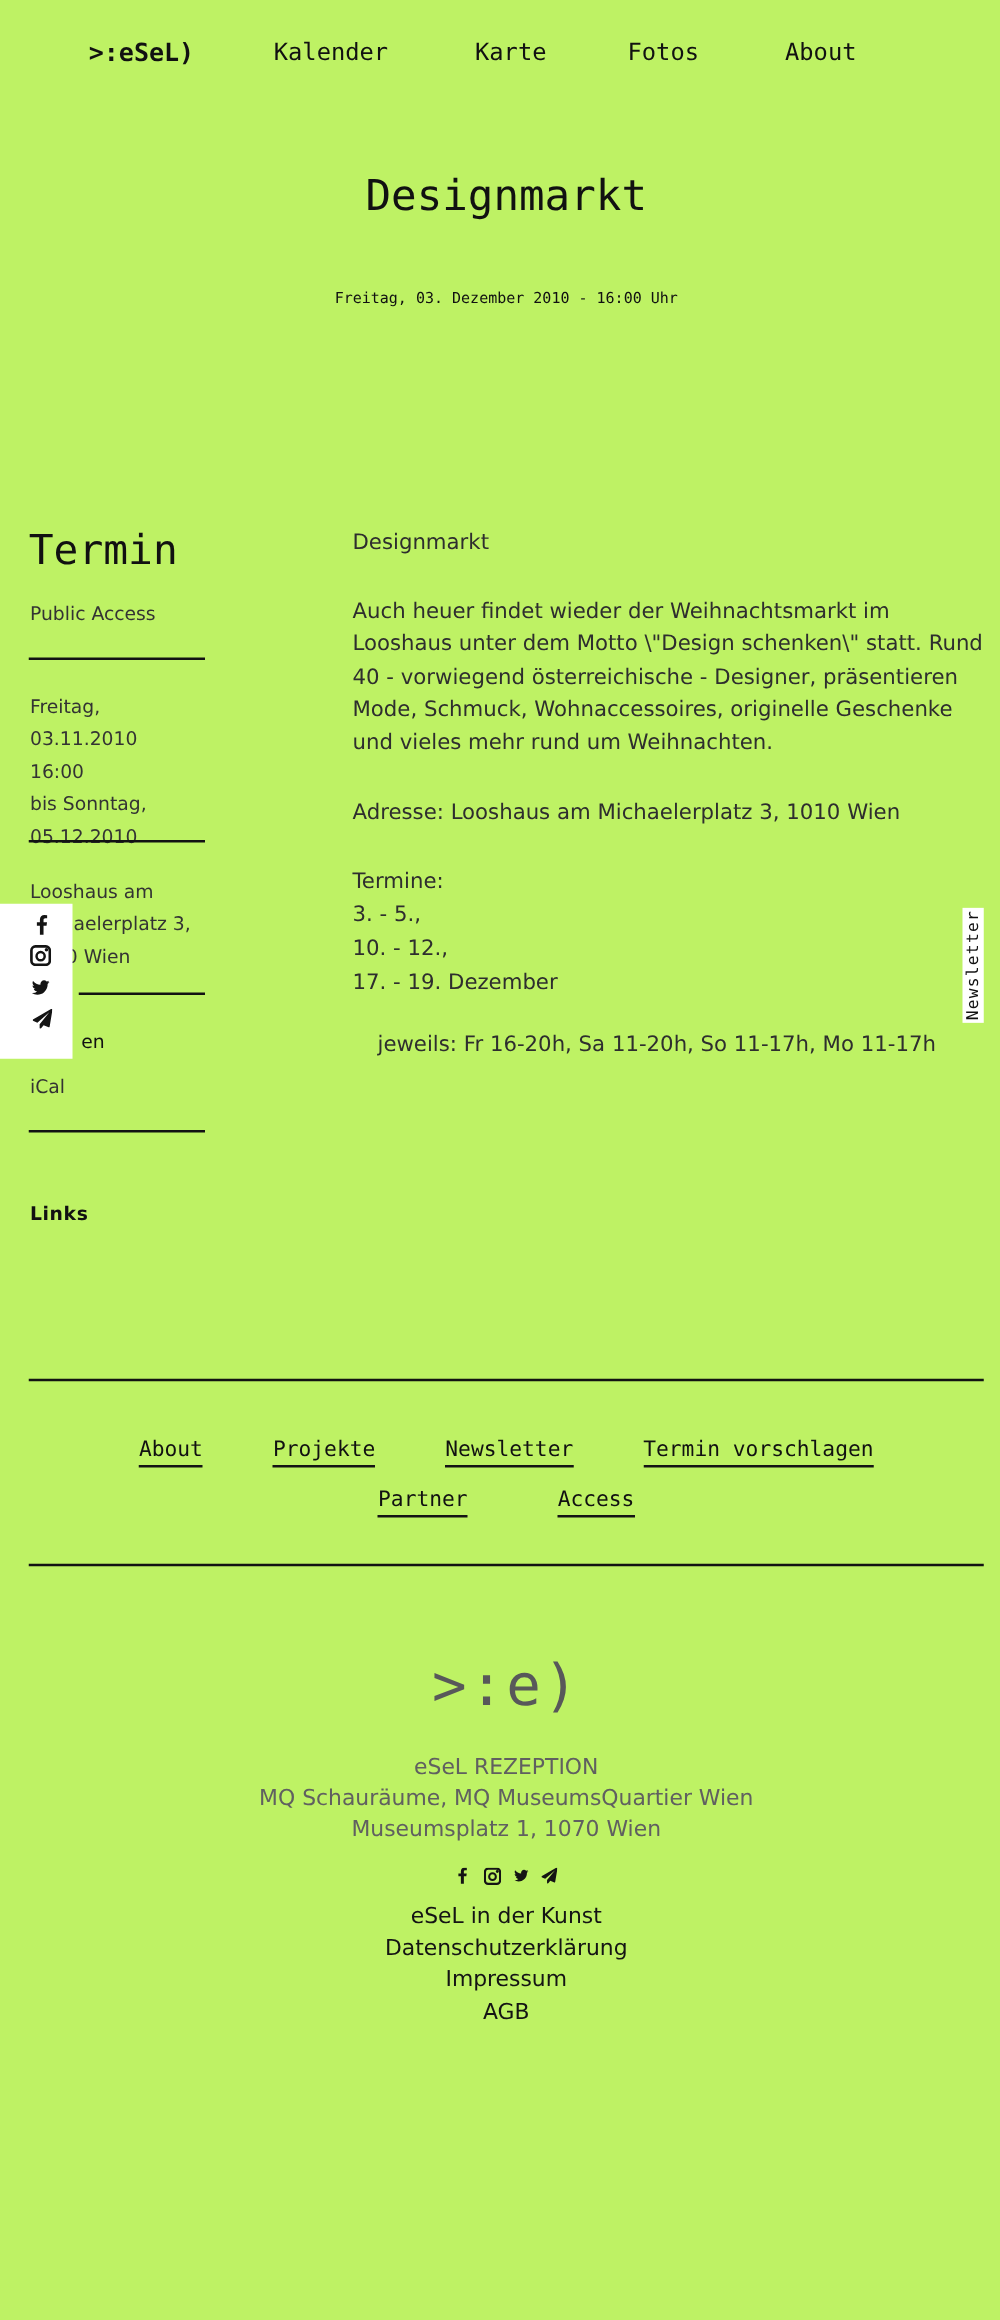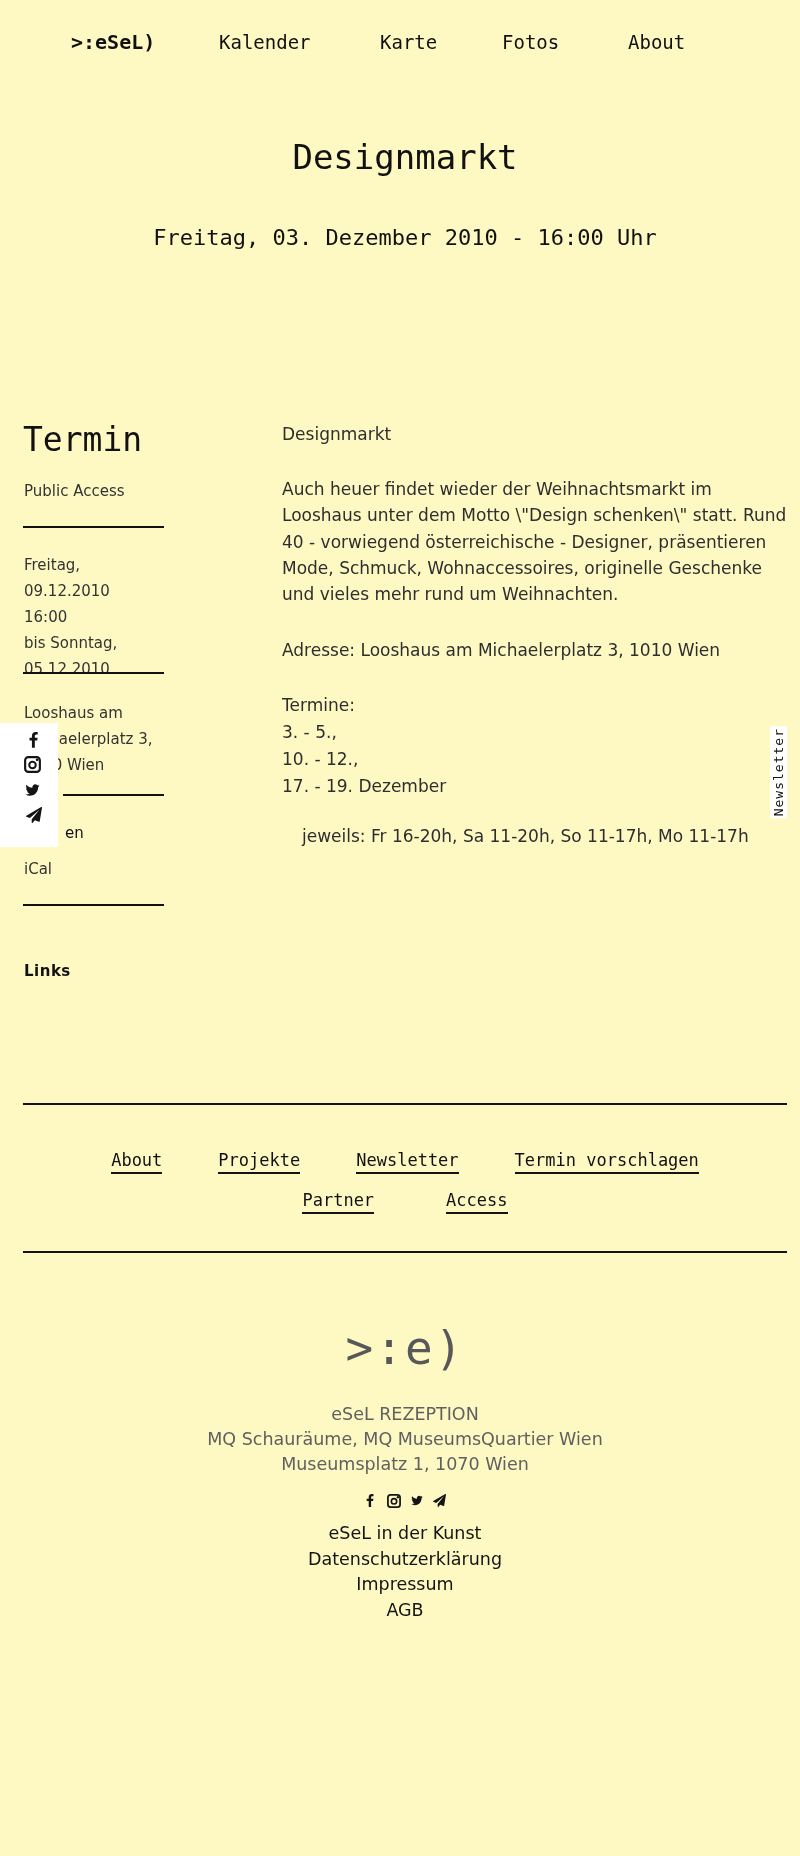--- a/index.html
+++ b/index.html
@@ -1,21 +1,21 @@
 <!DOCTYPE html>
 <html><head>
 <meta charset="utf-8">
 <style>
   * { margin: 0; padding: 0; box-sizing: border-box; }
   html, body { background: #ffffff; }
   #page {
     position: relative;
     width: 800px;
     height: 1856px;
-    background: #fef9c3;
+    background: #bef264;
     overflow: hidden;
     font-family: "DejaVu Sans", "Liberation Sans", sans-serif;
     color: #141414;
   }
   .mono { font-family: "DejaVu Sans Mono", "Liberation Mono", monospace; }
 
   
   .topnav { position: absolute; top: 31px; left: 0; width: 800px; height: 26px; }
   .brand {
     position: absolute; left: 71px; top: 0;
@@ -34,21 +34,21 @@
   .navlink.n2 { left: 502px; }
   .navlink.n3 { left: 628px; }
 
   
   .hero-title {
     position: absolute; top: 138px; left: 23px; width: 764px;
     text-align: center; font-size: 34px; line-height: 38px; color: #111;
   }
   .hero-date {
     position: absolute; top: 226px; left: 23px; width: 764px;
-    text-align: center; font-size: 22px; line-height: 24px; color: #111;
+    text-align: center; font-size: 12px; line-height: 24px; color: #111;
   }
 
   
   .sidebar { position: absolute; left: 23px; top: 420px; width: 141px; }
   .sb-heading { position: absolute; left: 0; top: 2px; font-size: 33px; line-height: 36px; color: #111; }
   .sb-cat { position: absolute; left: 1px; top: 62px; font-size: 15px; color: #333; }
   .sb-hr { position: absolute; left: 0; width: 141px; border-top: 2px solid #121212; }
   .sb-hr.h1 { top: 106px; }
   .sb-hr.h2 { top: 252px; }
   .sb-hr.h3 { top: 374px; left: 40px; width: 101px; }
@@ -147,21 +147,21 @@
   </div>
 
   <div class="hero-title mono">Designmarkt</div>
   <div class="hero-date mono">Freitag, 03. Dezember 2010 - 16:00 Uhr</div>
 
   <div class="sidebar">
     <div class="sb-heading mono">Termin</div>
     <div class="sb-cat">Public Access</div>
     <div class="sb-hr h1"></div>
     <div class="sb-dates">
-      <div>Freitag, 09.12.2010</div>
+      <div>Freitag, 03.11.2010</div>
       <div>16:00</div>
       <div>bis Sonntag,</div>
       <div>05.12.2010</div>
     </div>
     <div class="sb-hr h2"></div>
     <div class="sb-loc">
       <div>Looshaus am</div>
       <div>Michaelerplatz 3,</div>
       <div>1010 Wien</div>
     </div>

